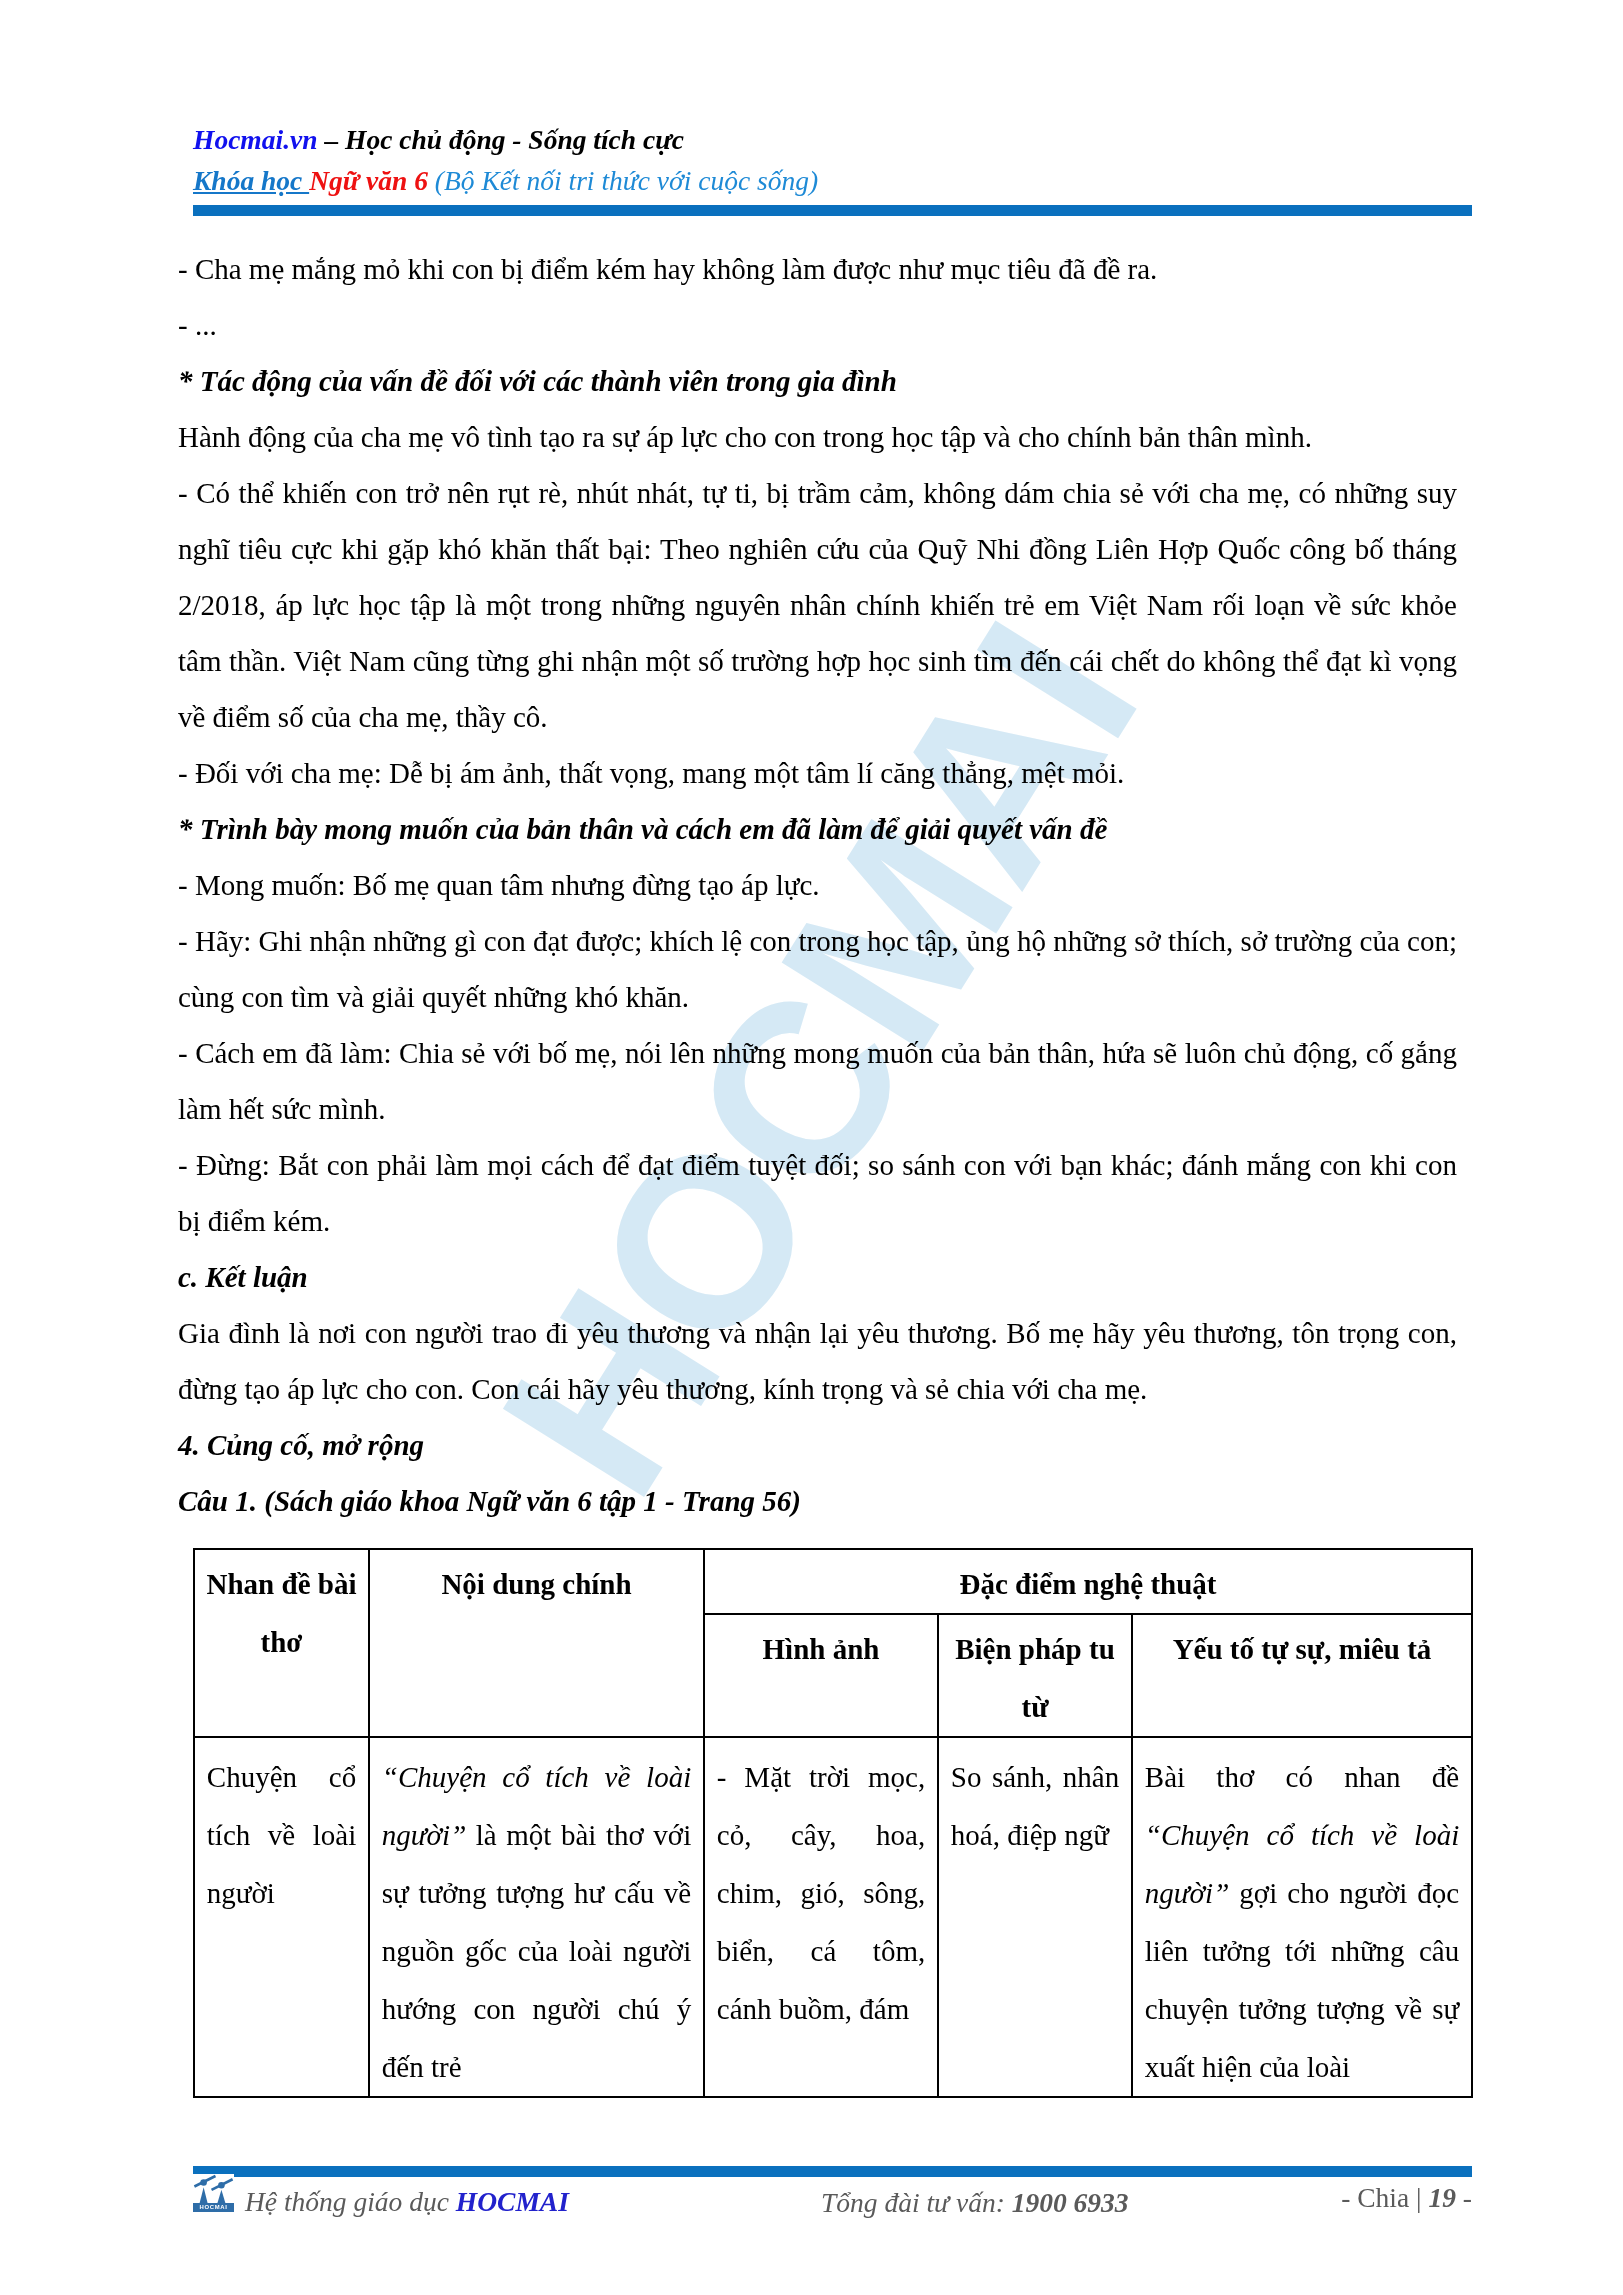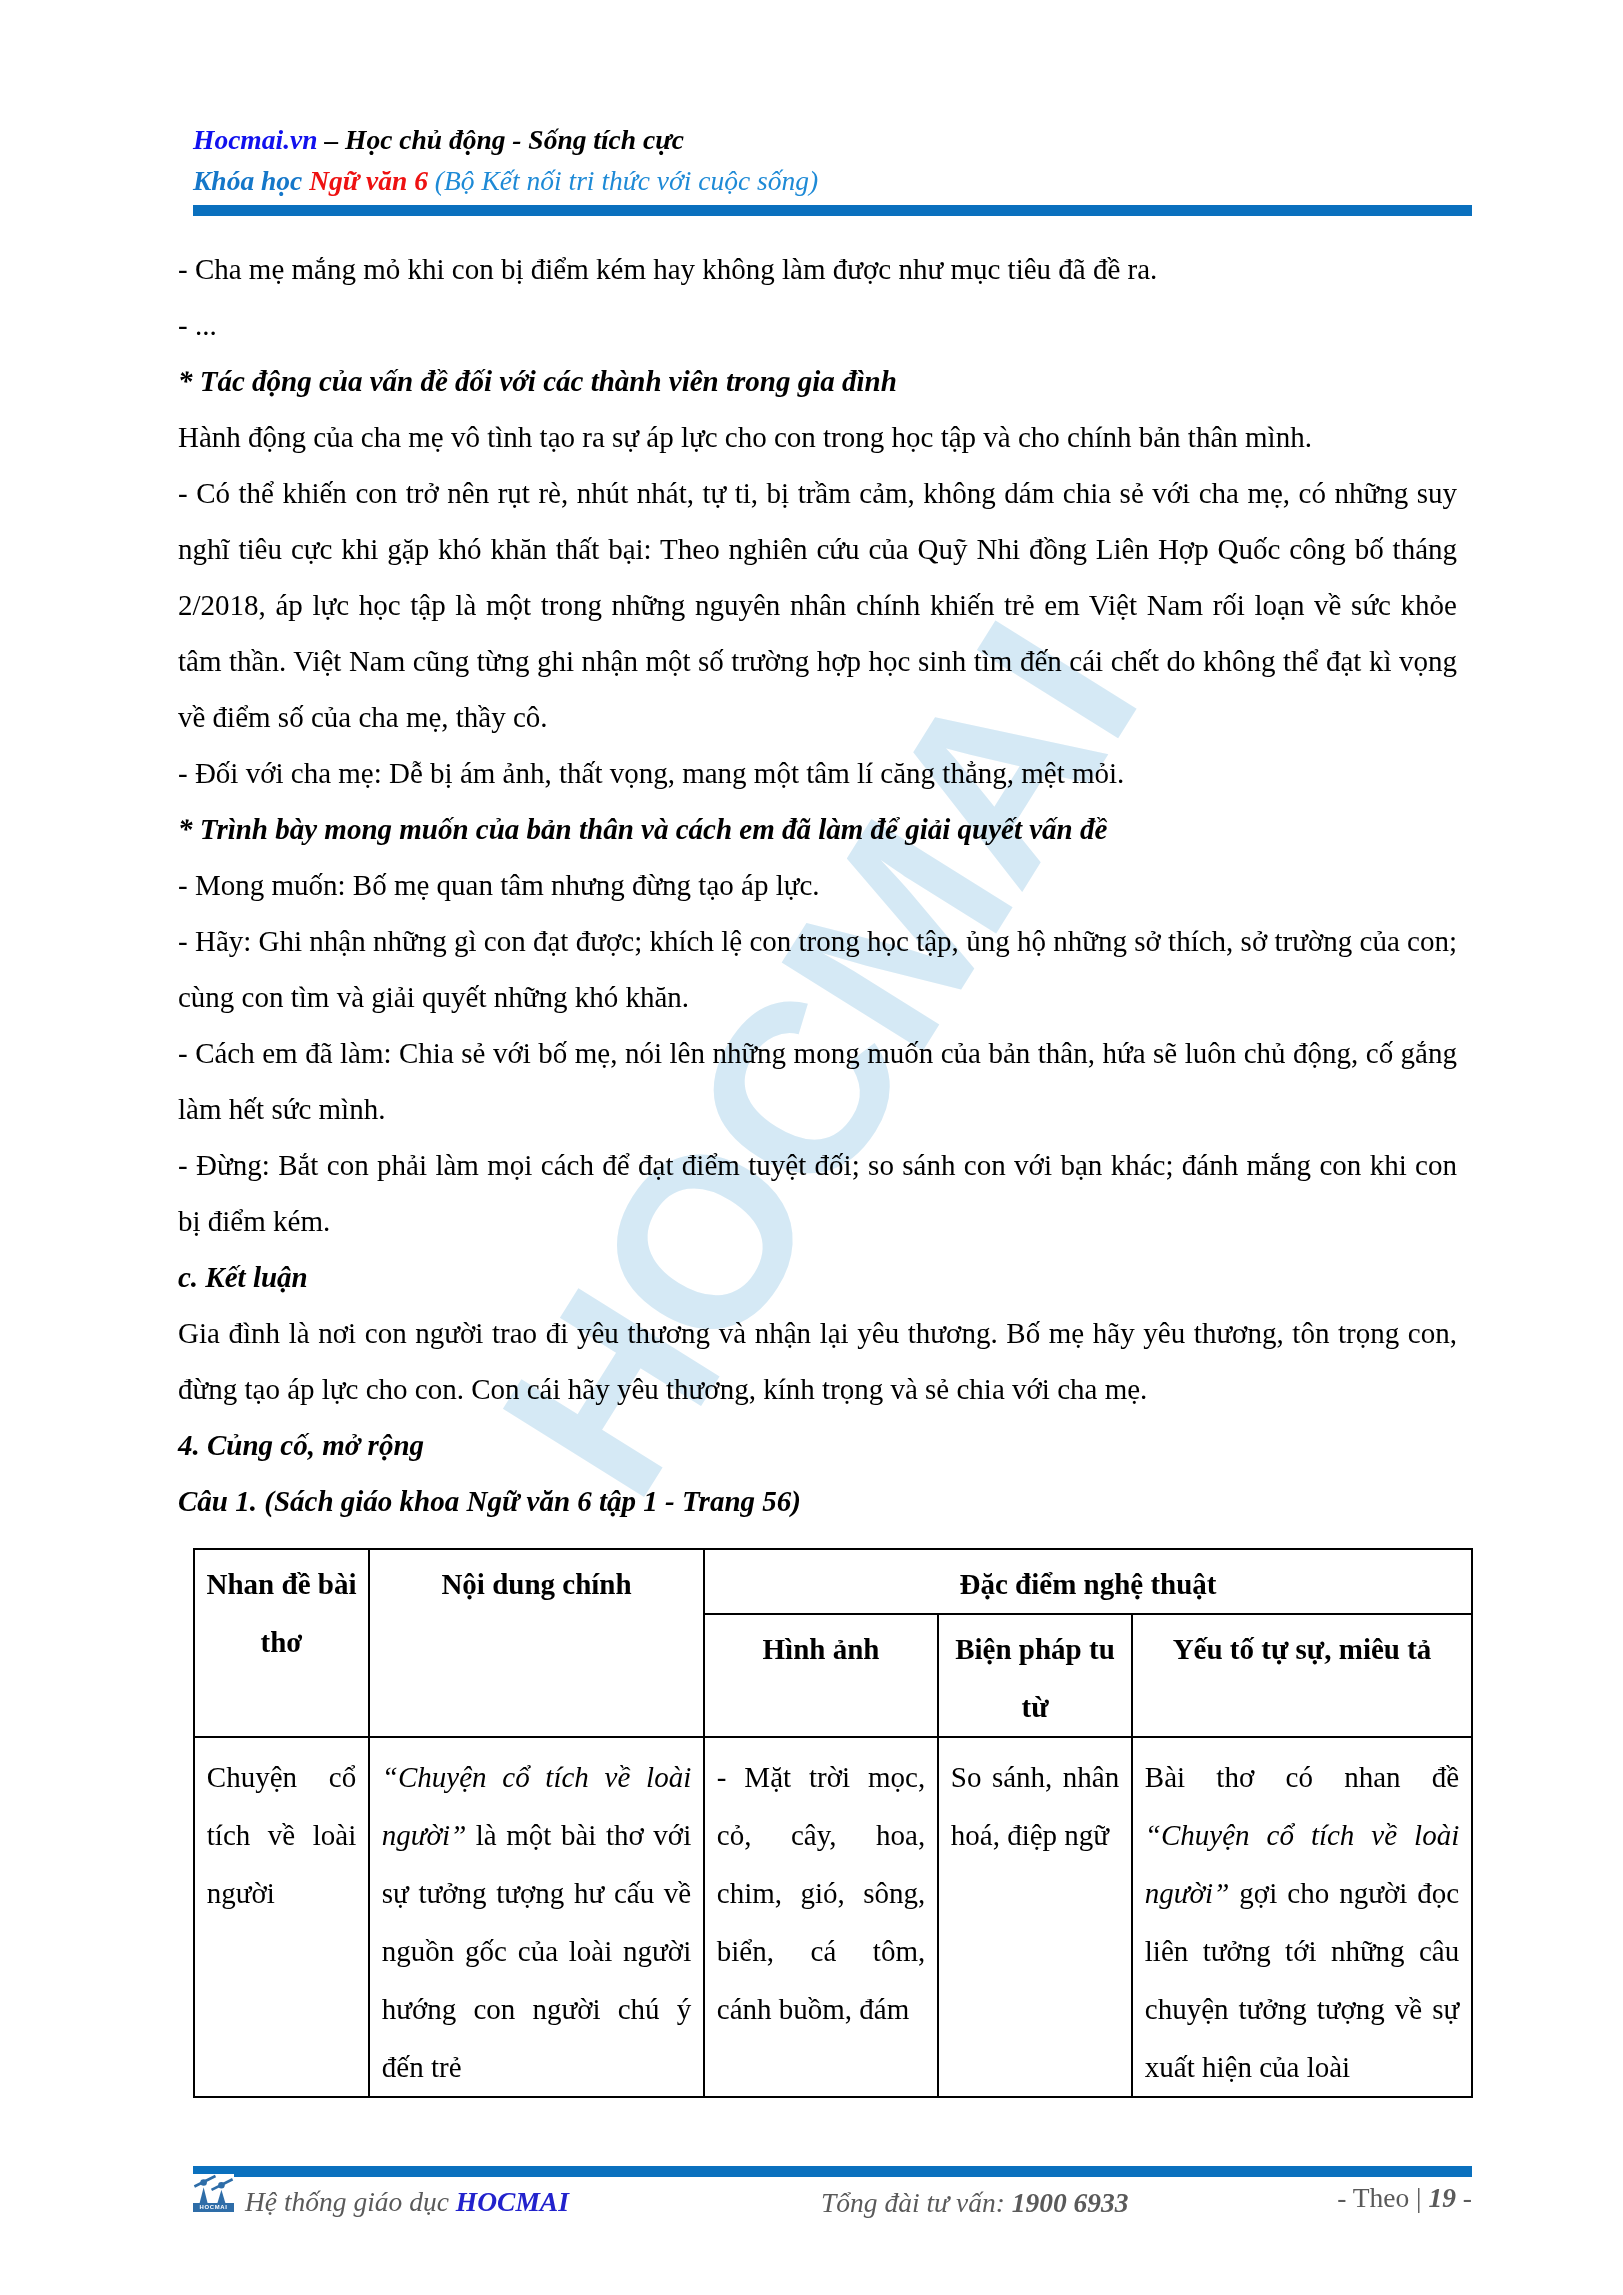--- a/index.html
+++ b/index.html
@@ -24,21 +24,21 @@
     color:var(--watermark_blue,#D5E9F5);
     z-index:1;
     user-select:none;
     white-space:nowrap;
   }
   .content{position:relative;z-index:2;}
   
   .header{position:absolute;left:193px;top:119px;width:1279px;line-height:41px;font-size:27.5px;font-style:italic;}
   .header .brand{color:var(--brand_blue,#1111EE);font-weight:700;}
   .header .tagline{color:#000;font-weight:600;}
-  .header .course-label{color:var(--course_label_blue,#1577C9);font-weight:700;}
+  .header .course-label{color:var(--course_label_blue,#1577C9);font-weight:700;text-decoration:underline;}
   .header .course-name{color:var(--course_red,#EE1111);font-weight:700;}
   .header .course-series{color:var(--course_series_blue,#1E8AD6);}
   .rule{position:absolute;left:193px;width:1279px;height:10.5px;background:var(--bar_blue,#0A70BE);}
   .rule-top{top:205px;}
   .rule-bottom{top:2166px;}
   
   .body-text{
     position:absolute;left:178px;top:241px;width:1279px;
     font-size:29px;line-height:56px;text-align:justify;
   }
@@ -148,17 +148,17 @@
           <path d="M37 44 L43 24 L49 44 Z" stroke="none"></path>
         </g>
       </svg>
       <div class="band">HOCMAI</div>
     </div>
 
     <div class="footer-text footer-left"><span>Hệ thống giáo dục </span><span class="org-name">HOCMAI</span></div>
 
     <div class="footer-text footer-center"><span>Tổng đài tư vấn: </span><span class="num">1900 6933</span></div>
 
-    <div class="footer-text footer-right"><span>- Theo | </span><span class="num">19</span><span> -</span></div>
+    <div class="footer-text footer-right"><span>- Chia | </span><span class="num">19</span><span> -</span></div>
 
   </div>
 </div>
 
 
 </body></html>

